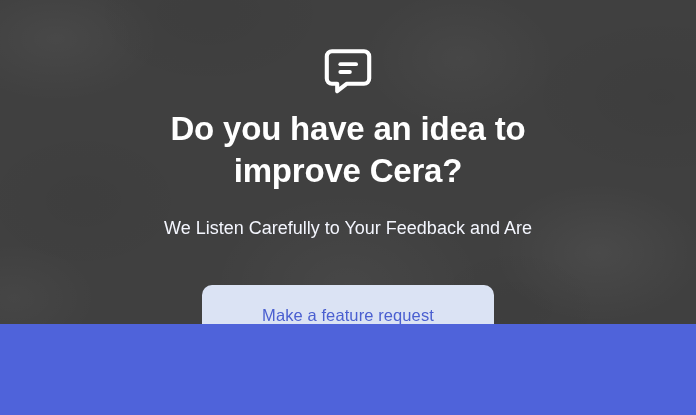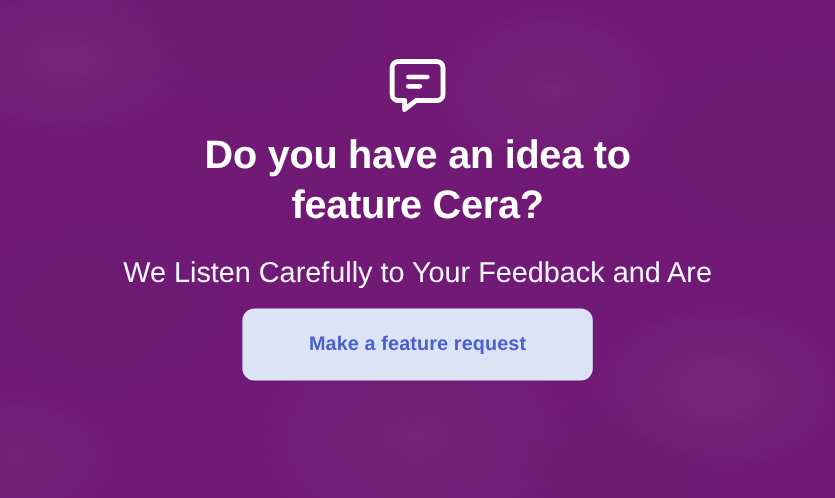--- a/index.html
+++ b/index.html
@@ -10,23 +10,23 @@
     width: 696px;
     height: 415px;
     overflow: hidden;
     font-family: "Liberation Sans", sans-serif;
     background: #4f63da;
   }
 
   #cta-section {
     position: relative;
     width: 696px;
-    height: 415px;
+    height: 324px;
     box-sizing: border-box;
-    background-color: #701a75;
+    background-color: #404040;
     overflow: hidden;
     display: flex;
     flex-direction: column;
     align-items: flex-start;
   }
 
   
   #bg-texture {
     position: absolute;
     inset: 0;
@@ -71,41 +71,41 @@
     max-width: 470px;
   }
   #cta-heading .hl {
     display: block;
   }
 
   #cta-paragraph {
     margin: 22px 0 0 0;
     padding: 0;
     color: #f4f6fe;
-    font-size: 24px;
+    font-size: 18px;
     font-weight: 400;
     line-height: 28px;
     text-align: center;
     max-width: 520px;
   }
   #cta-paragraph .pl {
     display: block;
   }
 
   #feature-request-button {
-    margin-top: 15px;
+    margin-top: 43px;
     width: 292px;
     height: 60px;
     border: none;
     border-radius: 10px;
     background-color: #dbe3f4;
     color: #4a5fd0;
     font-family: "Liberation Sans", sans-serif;
     font-size: 16.5px;
-    font-weight: 700;
+    font-weight: 400;
     letter-spacing: 0.1px;
     cursor: pointer;
     display: flex;
     align-items: center;
     justify-content: center;
     padding: 0;
   }
 </style>
 </head>
 <body>
@@ -117,21 +117,21 @@
   <div id="cta-content">
 
     <svg id="chat-bubble-icon" viewBox="0 0 48 46" aria-hidden="true">
       <path d="M8 3.2 H40 A5.2 5.2 0 0 1 45.2 8.4 V30.6 A5.2 5.2 0 0 1 40 35.8 H22.6 L13.2 43.2 V35.8 H8 A5.2 5.2 0 0 1 2.8 30.6 V8.4 A5.2 5.2 0 0 1 8 3.2 Z" fill="none" stroke="#ffffff" stroke-width="4.1" stroke-linejoin="round" stroke-linecap="round"></path>
       <rect x="14.4" y="14.2" width="19.6" height="3.9" rx="1.95" fill="#ffffff"></rect>
       <rect x="14.4" y="22.0" width="13.4" height="3.9" rx="1.95" fill="#ffffff"></rect>
     </svg>
 
     <h1 id="cta-heading">
       <span class="hl">Do you have an idea to</span>
-      <span class="hl">feature Cera?</span>
+      <span class="hl">improve Cera?</span>
     </h1>
 
     <p id="cta-paragraph">
       <span class="pl">We Listen Carefully to Your Feedback and Are</span>
     </p>
 
     <button id="feature-request-button">Make a feature request</button>
 
   </div>
 </div>

